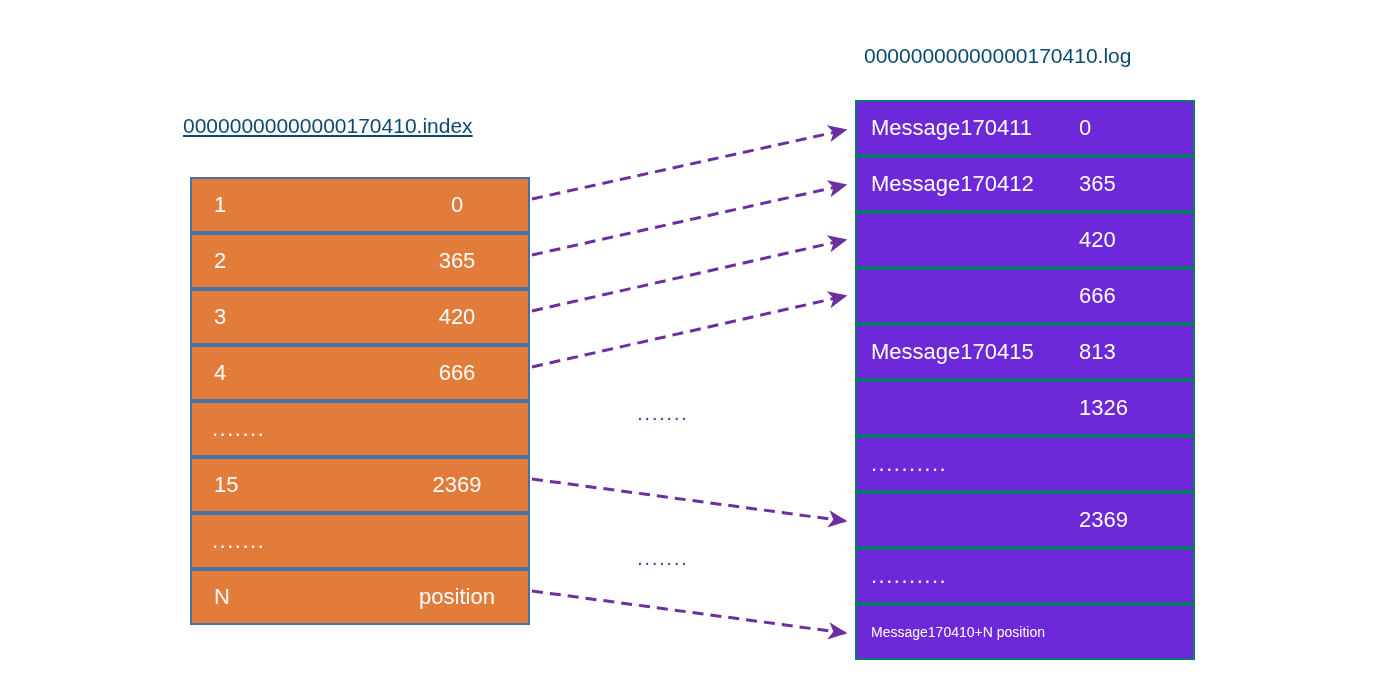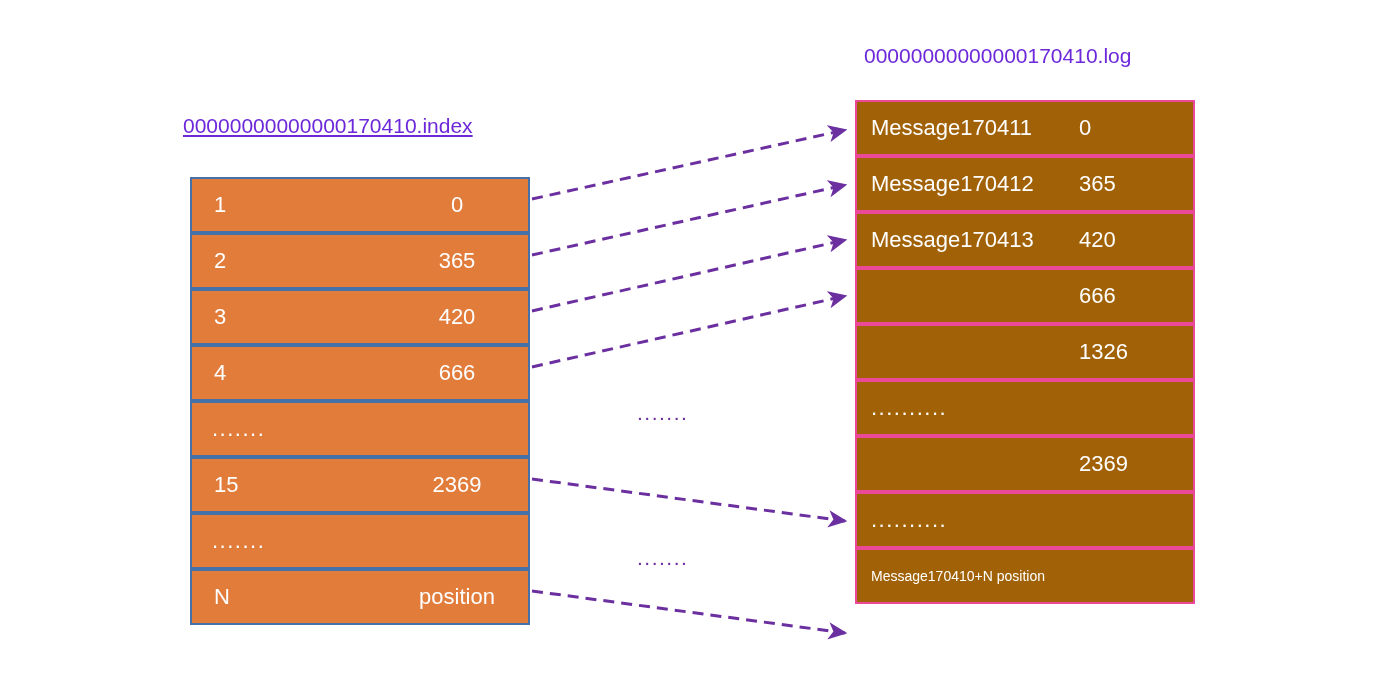--- a/index.html
+++ b/index.html
@@ -18,21 +18,21 @@
 
   .canvas {
     position: absolute;
     inset: 0;
   }
 
   
   .file-title {
     position: absolute;
     font-size: 21px;
-    color: #6d28d9;
+    color: #0c4a6e;
     white-space: nowrap;
     letter-spacing: 0px;
   }
   #index-title { left: 183px; top: 114px; text-decoration: underline; }
   #log-title   { left: 864px; top: 44px; }
 
   
   .table {
     position: absolute;
     display: flex;
@@ -79,22 +79,22 @@
     width: 130px;
     text-align: center;
     color: #ffffff;
     font-size: 22px;
     white-space: nowrap;
   }
 
   
   #log-table .row {
     height: 56px;
-    background: #a16207;
-    border: 2px solid #ec4899;
+    background: #6d28d9;
+    border: 2px solid #0f766e;
   }
 
   .log-msg {
     position: absolute;
     left: 14px;
     color: #ffffff;
     font-size: 22px;
     white-space: nowrap;
   }
   .log-off {
@@ -189,25 +189,28 @@
   <div class="table" id="log-table">
     <div class="row">
       <span class="log-msg">Message170411</span>
       <span class="log-off">0</span>
     </div>
     <div class="row">
       <span class="log-msg">Message170412</span>
       <span class="log-off">365</span>
     </div>
     <div class="row">
-      <span class="log-msg">Message170413</span>
       <span class="log-off">420</span>
     </div>
     <div class="row">
       <span class="log-off">666</span>
+    </div>
+    <div class="row">
+      <span class="log-msg">Message170415</span>
+      <span class="log-off">813</span>
     </div>
     <div class="row">
       <span class="log-off">1326</span>
     </div>
     <div class="row">
       <span class="dots">..........</span>
     </div>
     <div class="row">
       <span class="log-off">2369</span>
     </div>

